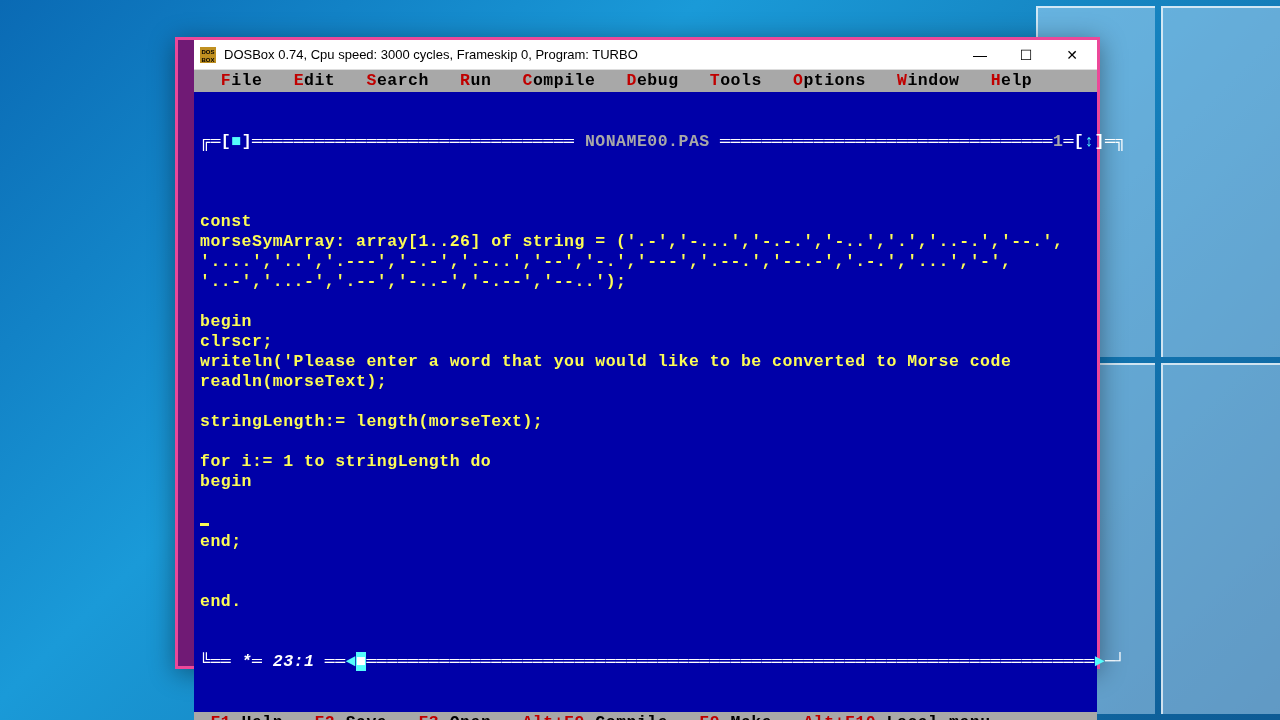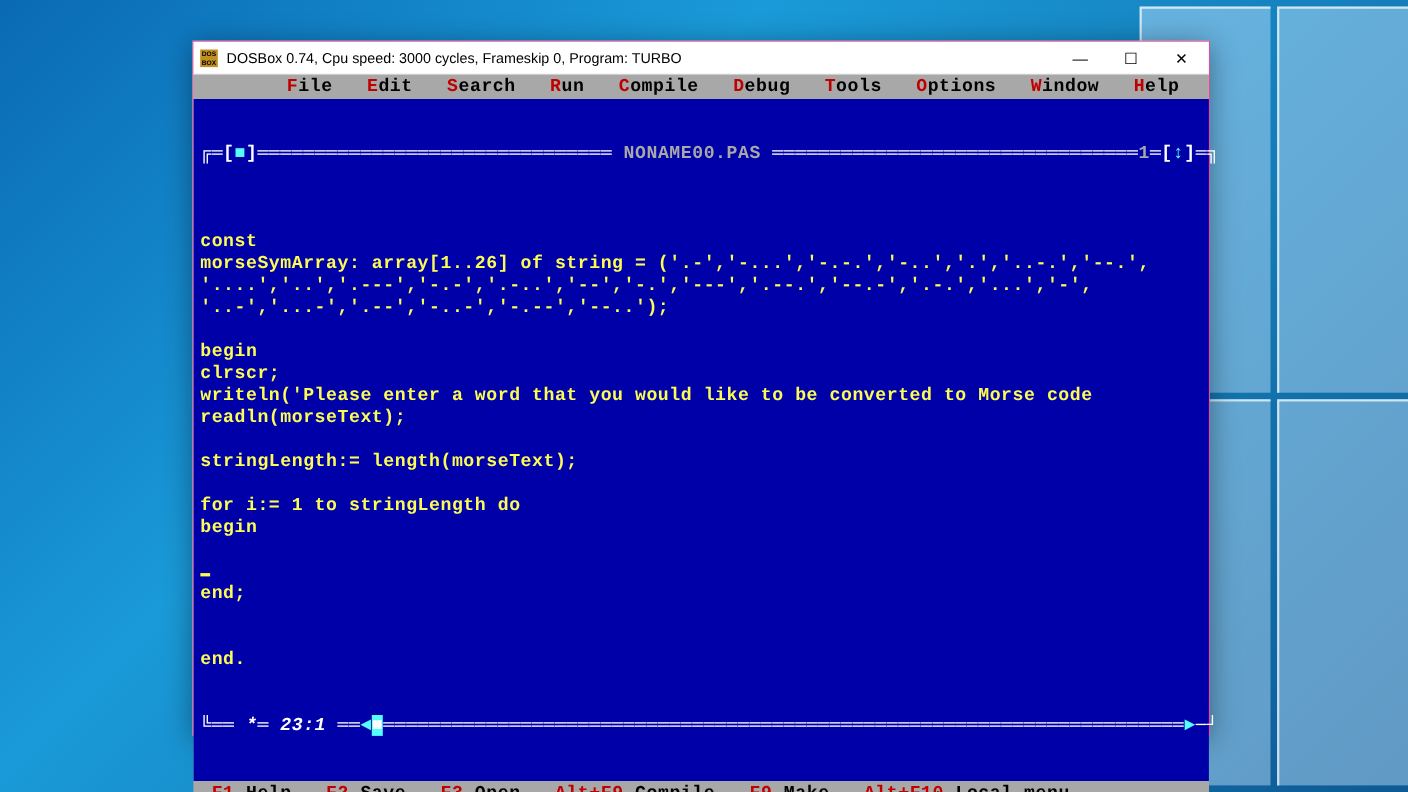--- a/index.html
+++ b/index.html
@@ -23,25 +23,26 @@
   .win-squares div {
     background: rgba(200,230,255,0.45);
     border-left: 2px solid rgba(255,255,255,0.7);
     border-top: 2px solid rgba(255,255,255,0.7);
   }
   
   .window {
     position: absolute;
     left: 175px; top: 37px;
     width: 925px; height: 632px;
-    background: #e5e5e5;
-    border: 1px solid #ec4899;
+    background: #701a75;
+    border: 3px solid #ec4899;
     box-shadow: 0 4px 24px rgba(0,0,0,0.4);
     display: flex;
     flex-direction: column;
+    padding-left: 16px;
   }
   .titlebar {
     height: 30px;
     background: #fff;
     display: flex;
     align-items: center;
     padding: 0 2px 0 6px;
     font-size: 13px;
     color: #000;
     border-bottom: 1px solid #ddd;
@@ -74,21 +75,20 @@
     font-weight: bold;
     display: flex;
     flex-direction: column;
     letter-spacing: 0.5px;
   }
   .menubar {
     background: #a8a8a8;
     color: #000;
     padding: 1px 6px;
     white-space: pre;
-    text-align: right;
   }
   .menubar .hot { color: #c00000; }
   .editor-frame {
     flex: 1;
     background: #0000a8;
     color: #fff;
     padding: 0 6px;
     position: relative;
     white-space: pre;
   }

